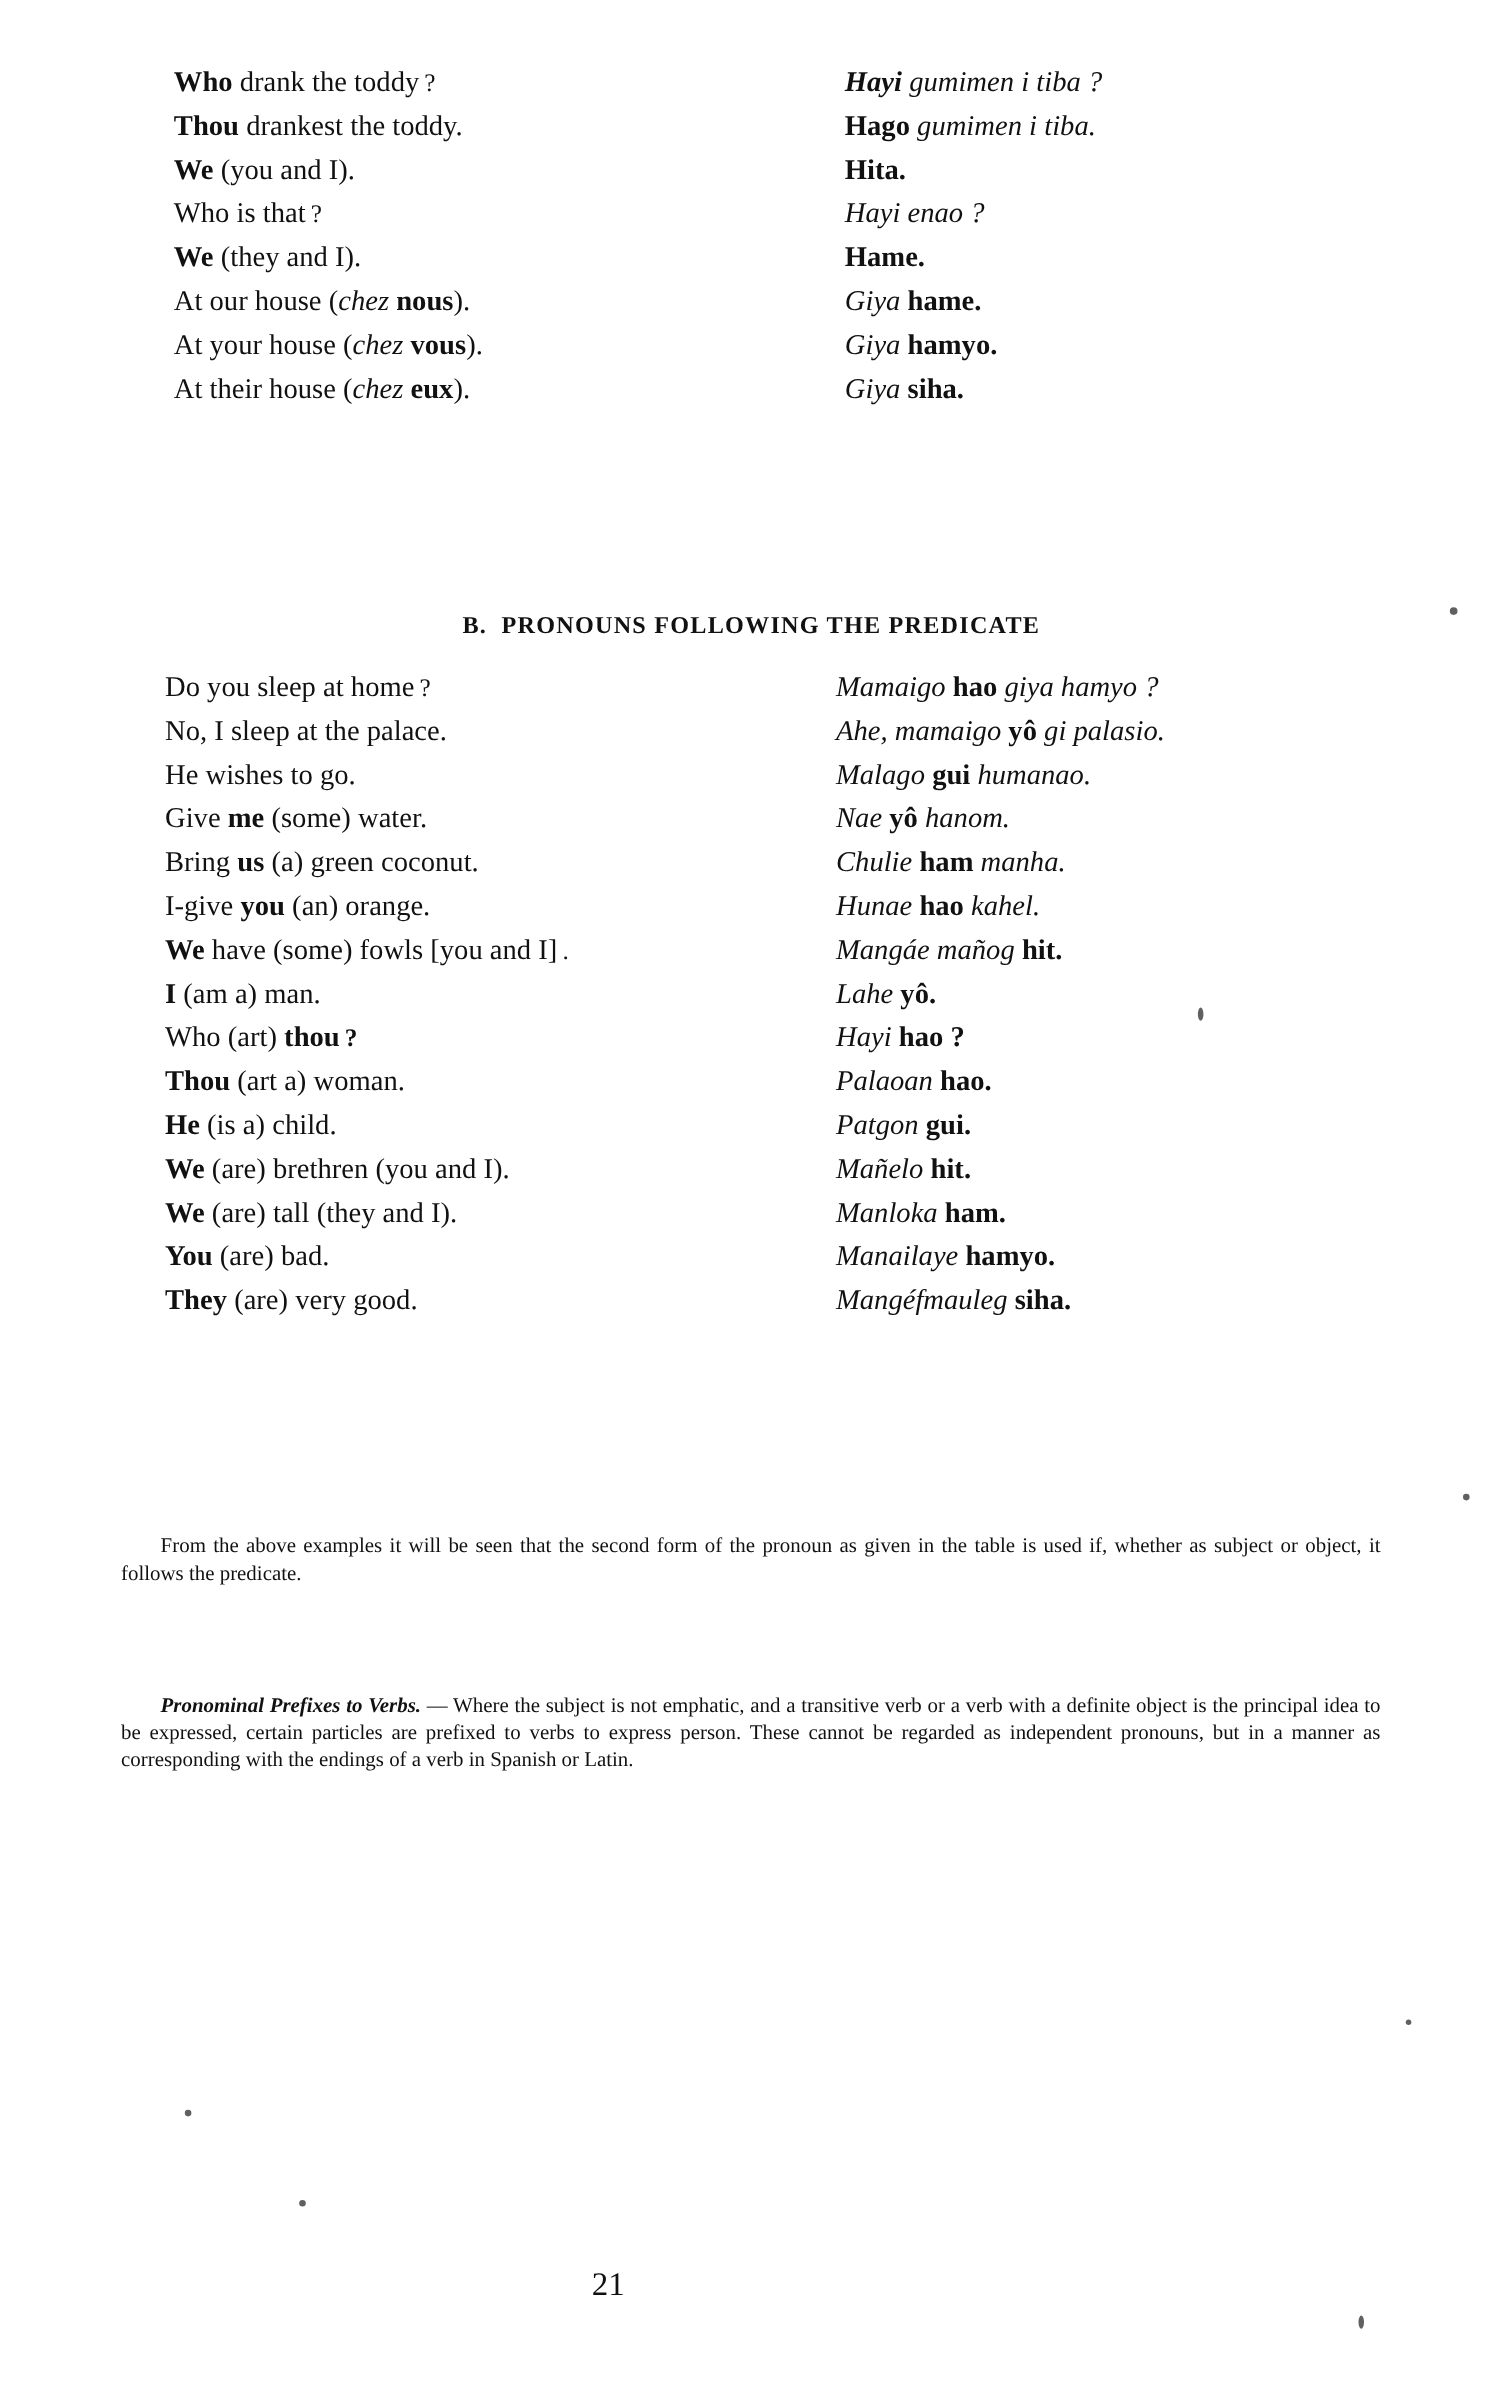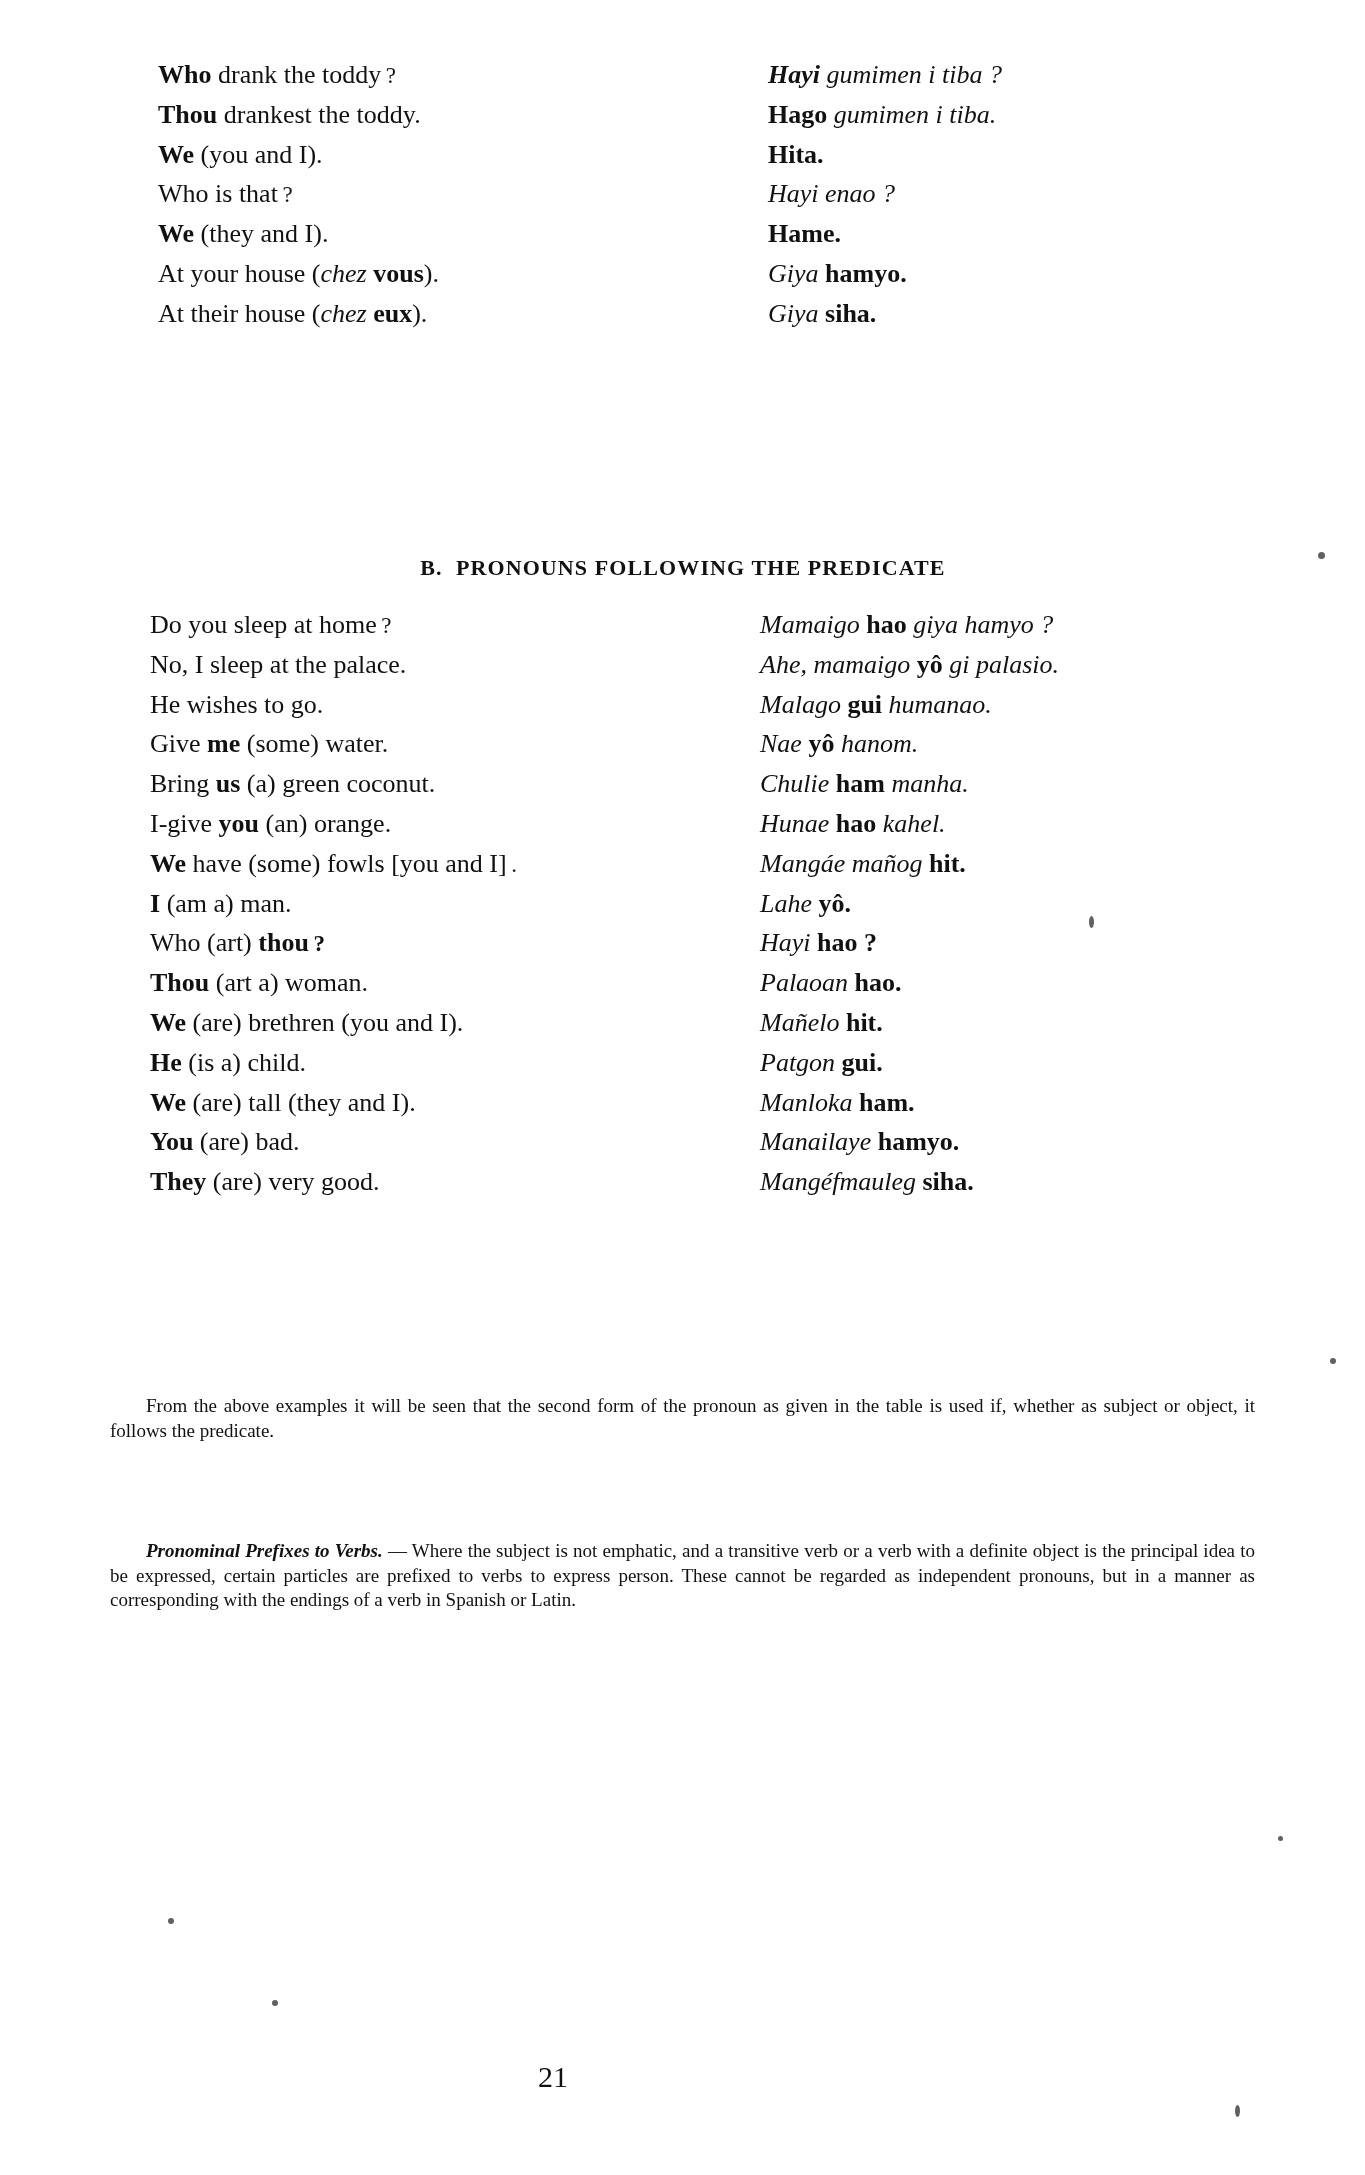--- a/index.html
+++ b/index.html
@@ -122,20 +122,24 @@
       </tr>
       <tr>
         <td class="eng">Who is that<span class="sm"> ?</span></td>
         <td class="cha"><span class="i">Hayi enao ?</span></td>
       </tr>
       <tr>
         <td class="eng"><span class="b">We</span> (they and I).</td>
         <td class="cha"><span class="b">Hame.</span></td>
       </tr>
       <tr>
+        <td class="eng">At our house (<span class="i">chez</span> <span class="b">nous</span>).</td>
+        <td class="cha"><span class="i">Giya</span> <span class="b">hame.</span></td>
+      </tr>
+      <tr>
         <td class="eng">At your house (<span class="i">chez</span> <span class="b">vous</span>).</td>
         <td class="cha"><span class="i">Giya</span> <span class="b">hamyo.</span></td>
       </tr>
       <tr>
         <td class="eng">At their house (<span class="i">chez</span> <span class="b">eux</span>).</td>
         <td class="cha"><span class="i">Giya</span> <span class="b">siha.</span></td>
       </tr>
     </tbody>
   </table>
 
@@ -180,26 +184,26 @@
       </tr>
       <tr>
         <td class="eng">Who (art) <span class="b">thou<span class="sm"> ?</span></span></td>
         <td class="cha"><span class="i">Hayi</span> <span class="b">hao ?</span></td>
       </tr>
       <tr>
         <td class="eng"><span class="b">Thou</span> (art a) woman.</td>
         <td class="cha"><span class="i">Palaoan</span> <span class="b">hao.</span></td>
       </tr>
       <tr>
+        <td class="eng"><span class="b">He</span> (is a) child.</td>
+        <td class="cha"><span class="i">Patgon</span> <span class="b">gui.</span></td>
+      </tr>
+      <tr>
         <td class="eng"><span class="b">We</span> (are) brethren (you and I).</td>
         <td class="cha"><span class="i">Mañelo</span> <span class="b">hit.</span></td>
-      </tr>
-      <tr>
-        <td class="eng"><span class="b">He</span> (is a) child.</td>
-        <td class="cha"><span class="i">Patgon</span> <span class="b">gui.</span></td>
       </tr>
       <tr>
         <td class="eng"><span class="b">We</span> (are) tall (they and I).</td>
         <td class="cha"><span class="i">Manloka</span> <span class="b">ham.</span></td>
       </tr>
       <tr>
         <td class="eng"><span class="b">You</span> (are) bad.</td>
         <td class="cha"><span class="i">Manailaye</span> <span class="b">hamyo.</span></td>
       </tr>
       <tr>

